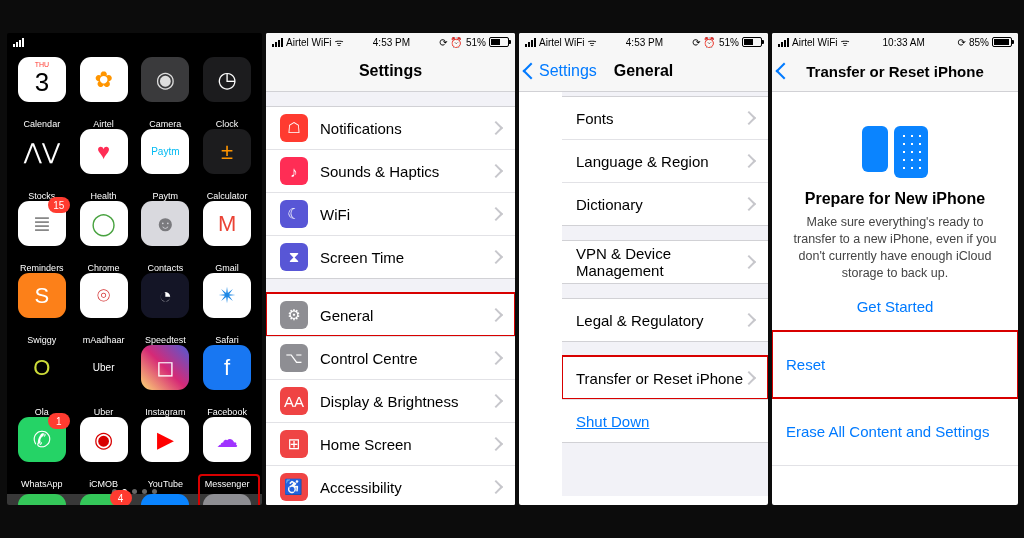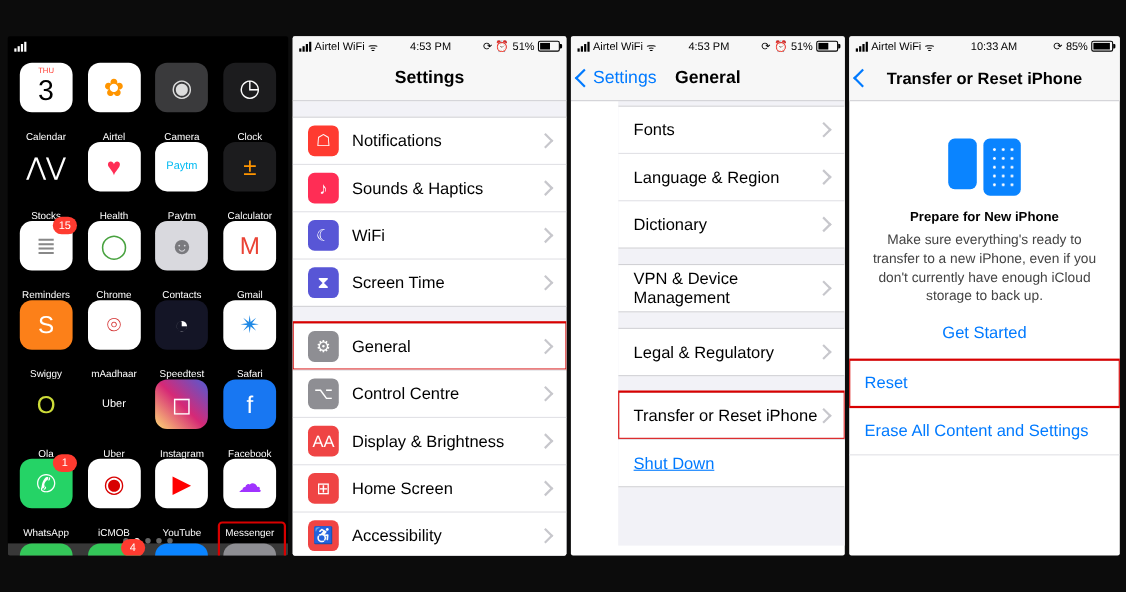--- a/index.html
+++ b/index.html
@@ -56,24 +56,24 @@
   .hl-box{position:absolute;border:2px solid #d80000;border-radius:4px;}
 
   
   .p4body{padding:16px 14px 0;text-align:center;}
   .devices{display:flex;justify-content:center;gap:6px;margin:18px 0 12px;}
   .dv{background:#0a84ff;border-radius:6px;}
   .dv.a{width:26px;height:46px;}
   .dv.b{width:34px;height:52px;position:relative;}
   .dv.b::after{content:"";position:absolute;inset:6px;background:
     radial-gradient(circle,#fff 1px,transparent 1.5px) 0 0/8px 8px;}
-  .p4 h3{font-size:12px;font-weight:600;margin:10px 0 6px;}
+  .p4 h3{font-size:16px;font-weight:600;margin:10px 0 6px;}
   .p4 p.desc{font-size:12.5px;color:#444;margin:0 6px 16px;line-height:1.35;}
   .p4 .gs{color:#007aff;font-size:15px;margin-bottom:16px;display:block;}
-  .p4 .opt{height:42px;display:flex;align-items:center;padding:0 14px;color:#007aff;font-size:15px;border-top:1px solid #e2e2e6;text-align:left;}
+  .p4 .opt{height:42px;display:flex;align-items:center;padding:12px 14px;color:#007aff;font-size:15px;border-top:1px solid #e2e2e6;text-align:left;}
   .p4 .opt:last-child{border-bottom:1px solid #e2e2e6;}
 
   
   .c-red{background:#ff3b30}.c-pink{background:#ff2d55}.c-purple{background:#5856d6}
   .c-gray{background:#8e8e93}.c-blue{background:#ef4444}
 </style>
 </head>
 <body>
 
 <div class="stage">

